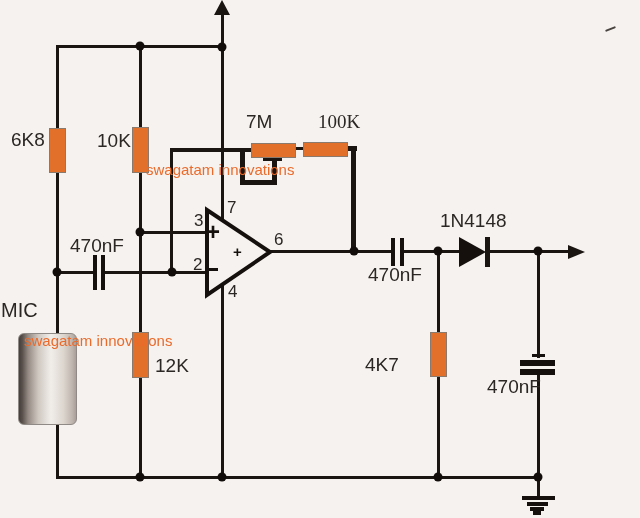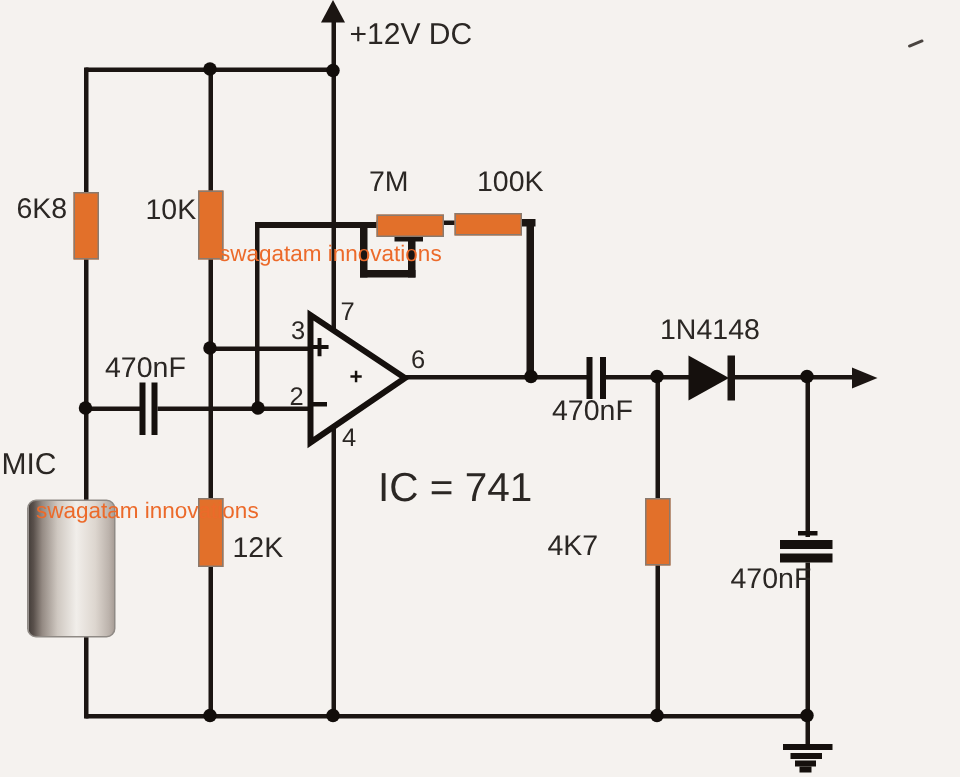--- a/index.html
+++ b/index.html
@@ -114,33 +114,31 @@
   <div class="gbar" style="left:530px;top:507px;width:14px;"></div>
   <div class="gbar" style="left:533px;top:511px;width:8px;"></div>
 
   <svg style="position:absolute;left:200px;top:203px;" width="80" height="100" viewBox="0 0 80 100">
     <polygon points="7,7 7,92 70,49" fill="#f5f2ef" stroke="#15100d" stroke-width="4" stroke-linejoin="miter"></polygon>
   </svg>
   <div class="opamp-plus-big" style="left:206px;top:220px;">+</div>
   <div class="opamp-minus" style="left:207px;top:268px;"></div>
   <div class="opamp-plus-small" style="left:233px;top:244px;">+</div>
 
-  <div class="lbl" style="left:233px;top:13px;font-size:20px;">+12V DC</div>
   <div class="lbl" style="left:11px;top:130px;">6K8</div>
   <div class="lbl" style="left:97px;top:131px;">10K</div>
   <div class="lbl" style="left:246px;top:112px;">7M</div>
-  <div class="lbl" style="left:318px;top:112px;">100K</div>
+  <div class="lbl" style="left:318px;top:112px;font-family:Liberation Serif, serif;">100K</div>
   <div class="lbl" style="left:70px;top:236px;">470nF</div>
   <div class="lbl" style="left:1px;top:300px;font-size:20px;">MIC</div>
   <div class="lbl" style="left:155px;top:356px;">12K</div>
   <div class="lbl" style="left:368px;top:265px;">470nF</div>
   <div class="lbl" style="left:440px;top:211px;">1N4148</div>
   <div class="lbl" style="left:365px;top:355px;">4K7</div>
   <div class="lbl" style="left:487px;top:377px;">470nF</div>
-  <div class="lbl" style="left:252px;top:312px;font-size:27px;">IC = 741</div>
 
   <div class="pin" style="left:194px;top:212px;">3</div>
   <div class="pin" style="left:193px;top:256px;">2</div>
   <div class="pin" style="left:227px;top:199px;">7</div>
   <div class="pin" style="left:228px;top:283px;">4</div>
   <div class="pin" style="left:274px;top:231px;">6</div>
 
   <div class="wm" style="left:146px;top:162px;">swagatam innovations</div>
   <div class="wm" style="left:24px;top:333px;">swagatam innovations</div>
 

